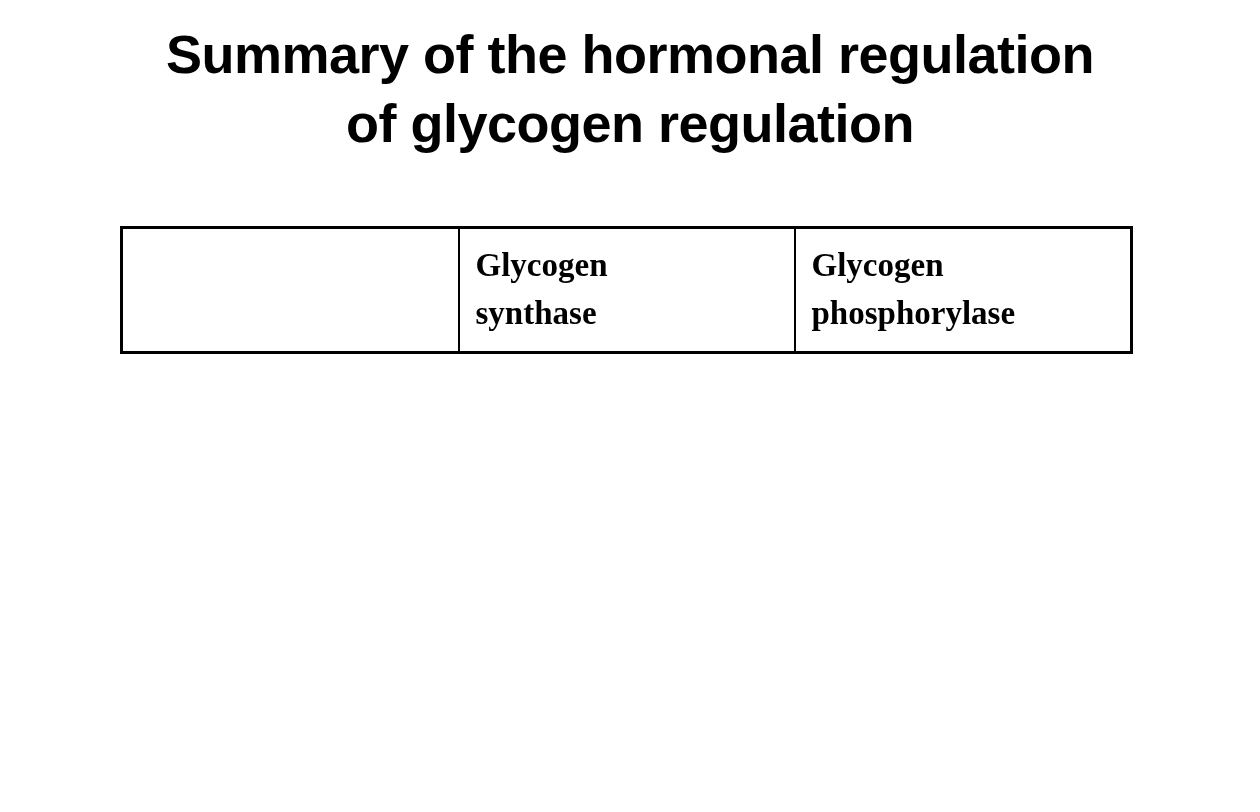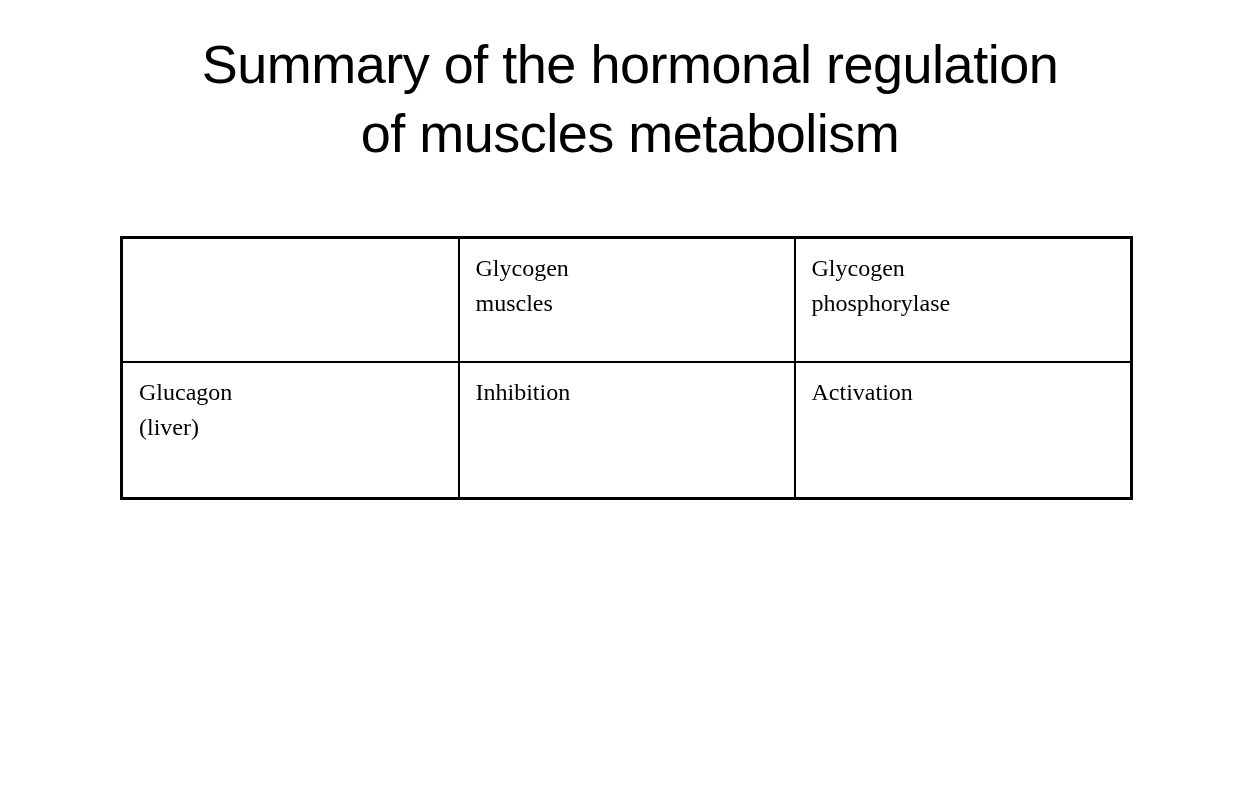--- a/index.html
+++ b/index.html
@@ -15,93 +15,85 @@
     overflow: hidden;
   }
   .slide {
     position: relative;
     width: 1260px;
     height: 812px;
     box-sizing: border-box;
   }
   .slide-title {
     font-family: "Liberation Sans", sans-serif;
-    font-weight: normal;
+    font-weight: bold;
     font-size: 54px;
     line-height: 1.28;
     text-align: center;
     letter-spacing: -0.5px;
     padding: 20px 40px 0 40px;
-    margin: 10px;
+    margin: 0;
   }
   .table-wrap {
     position: absolute;
     left: 120px;
     top: 226px;
     width: 1010px;
   }
   table.reg-table {
     border-collapse: collapse;
     width: 1010px;
     table-layout: fixed;
     border: 3px solid #000000;
   }
   table.reg-table col.c1 { width: 337px; }
   table.reg-table col.c2 { width: 336px; }
   table.reg-table col.c3 { width: 337px; }
   table.reg-table td {
     border: 2px solid #000000;
     font-family: "Liberation Serif", serif;
-    font-weight: normal;
-    font-size: 24px;
+    font-weight: bold;
+    font-size: 33px;
     line-height: 1.46;
     vertical-align: top;
     padding: 12px 29px 14px 16px;
   }
   td.header-cell { height: 96px; }
   td.row-epi { height: 150px; }
   td.row-glu { height: 108px; }
   td.row-ins { height: 74px; }
   td.empty-cell { }
   .cell-line { display: block; }
 </style>
 </head>
 <body>
 
 <div class="slide">
 
   <h1 class="slide-title">
     <span class="cell-line">Summary of the hormonal regulation</span>
-    <span class="cell-line">of muscles metabolism</span>
+    <span class="cell-line">of glycogen regulation</span>
   </h1>
 
   <div class="table-wrap">
     <table class="reg-table">
       <colgroup>
         <col class="c1">
         <col class="c2">
         <col class="c3">
       </colgroup>
       <tbody>
         <tr>
           <td class="header-cell empty-cell"></td>
           <td class="header-cell">
             <span class="cell-line">Glycogen</span>
-            <span class="cell-line">muscles</span>
+            <span class="cell-line">synthase</span>
           </td>
           <td class="header-cell">
             <span class="cell-line">Glycogen</span>
             <span class="cell-line">phosphorylase</span>
           </td>
-        </tr>
-        <tr>
-          <td class="row-glu">
-            <span class="cell-line">Glucagon</span>
-            <span class="cell-line">(liver)</span>
-          </td>
-          <td class="row-glu">Inhibition</td>
-          <td class="row-glu">Activation</td>
         </tr>
       </tbody>
     </table>
   </div>
 
 </div>
 
 </body></html>

